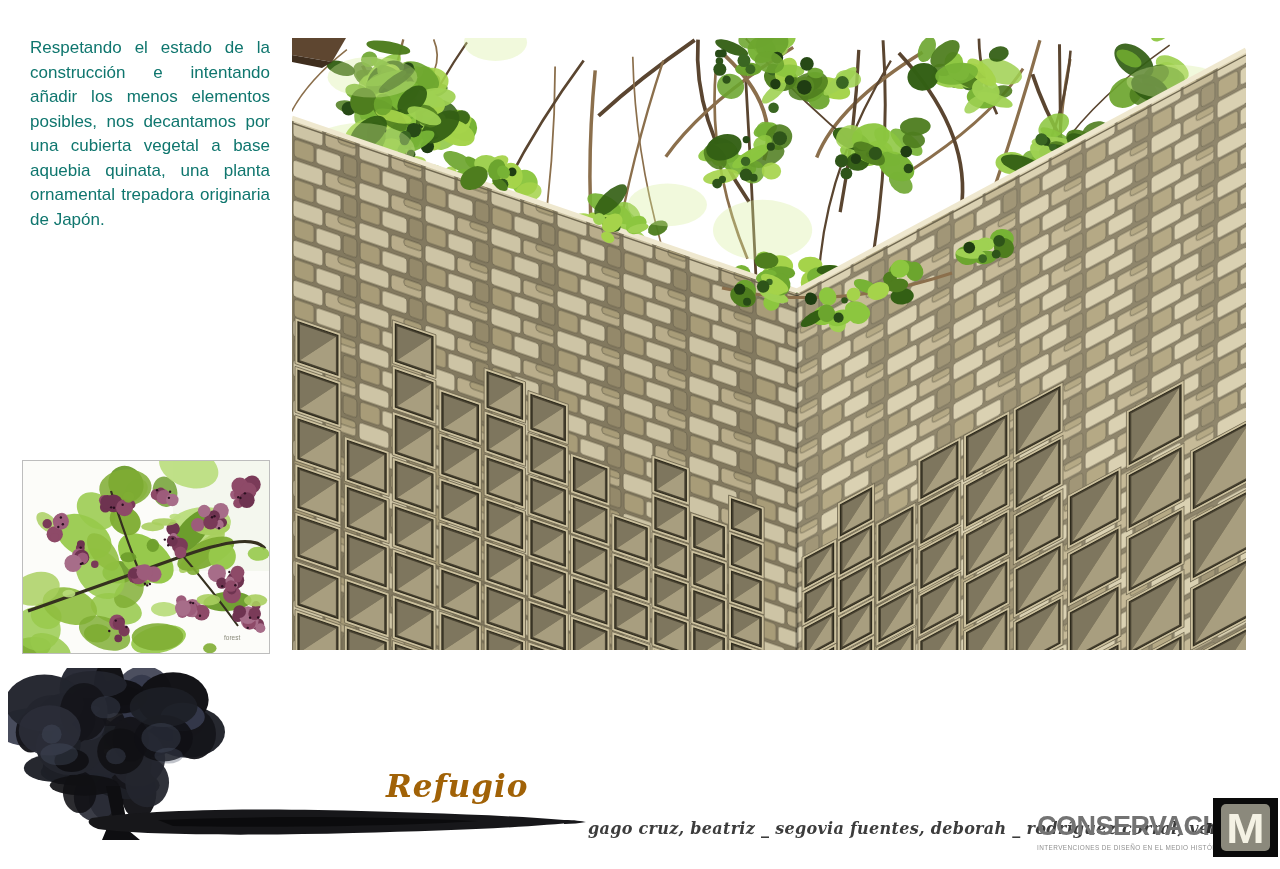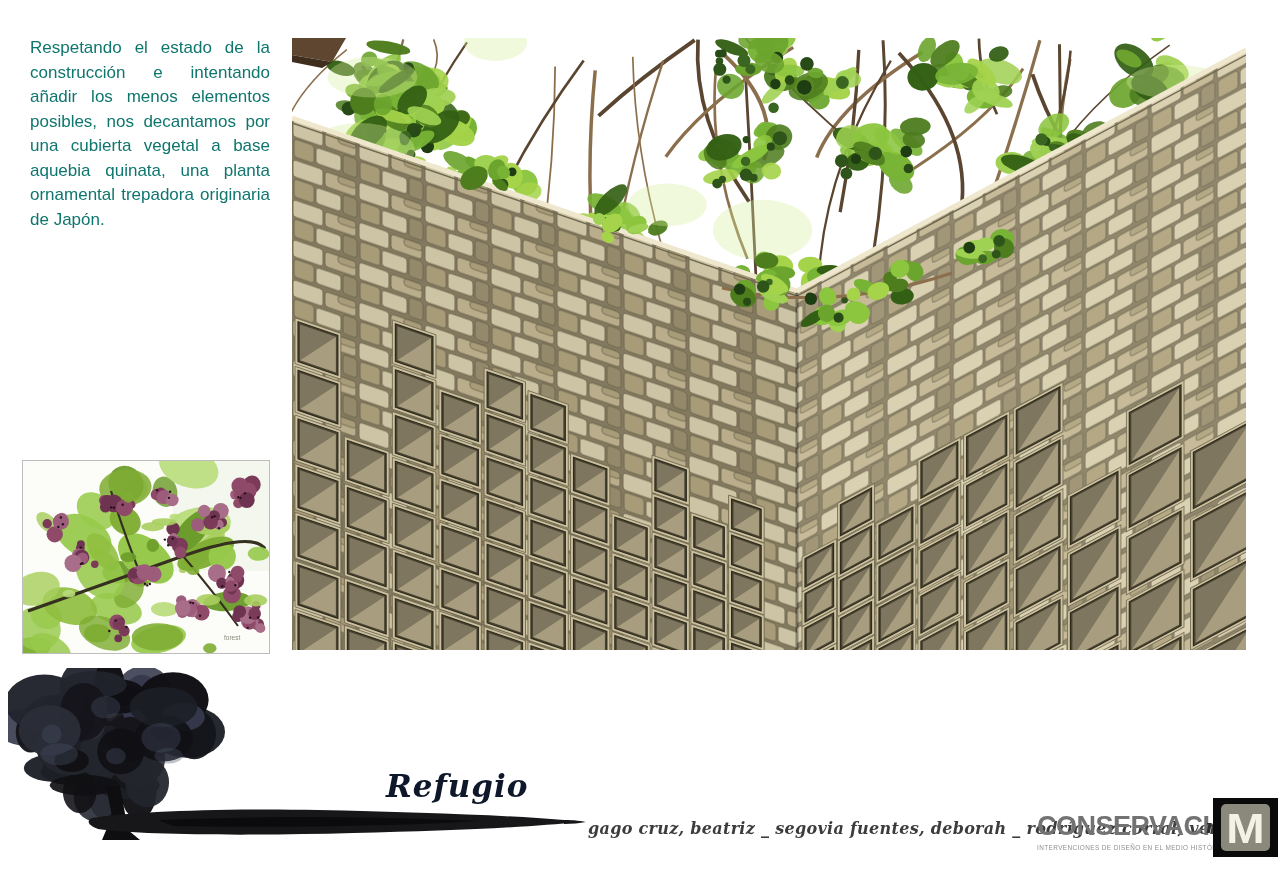--- a/index.html
+++ b/index.html
@@ -6,21 +6,21 @@
   body{width:1280px;height:869px;position:relative;overflow:hidden;
        font-family:"Liberation Sans",sans-serif;}
   .abs{position:absolute;}
   #intro-text{left:30px;top:36px;width:240px;font-size:17px;line-height:24.5px;
       color:#0f766e;text-align:justify;}
   #main-render{left:292px;top:38px;width:954px;height:612px;}
   #flower-photo{left:22px;top:460px;width:246px;height:192px;border:1px solid #bdbdbd;
       background:#fbfbf8;}
   #tree-graphic{left:8px;top:668px;width:650px;height:198px;}
   #project-title{left:386px;top:768px;font-family:"DejaVu Serif",serif;
-      font-style:italic;font-weight:bold;font-size:31px;color:#0f172a;
+      font-style:italic;font-weight:bold;font-size:31px;color:#a16207;
       letter-spacing:1px;}
   #authors-line{left:588px;top:819px;font-family:"DejaVu Serif",serif;
       font-style:italic;font-weight:bold;font-size:16px;color:#3c3c3c;
       letter-spacing:.3px;white-space:nowrap;}
   #conservacion-logo{left:1037px;top:810px;width:172px;height:44px;}
   .cons-row{display:flex;align-items:center;height:32px;}
   #cons-prefix{font-weight:bold;font-size:27px;color:#737373;letter-spacing:-0.5px;}
   #cons-power{width:30px;height:30px;margin-left:-1px;}
   #cons-suffix{font-family:"DejaVu Serif",serif;font-style:italic;font-weight:bold;
       font-size:19px;color:#2e2e2e;margin-left:-3px;}

